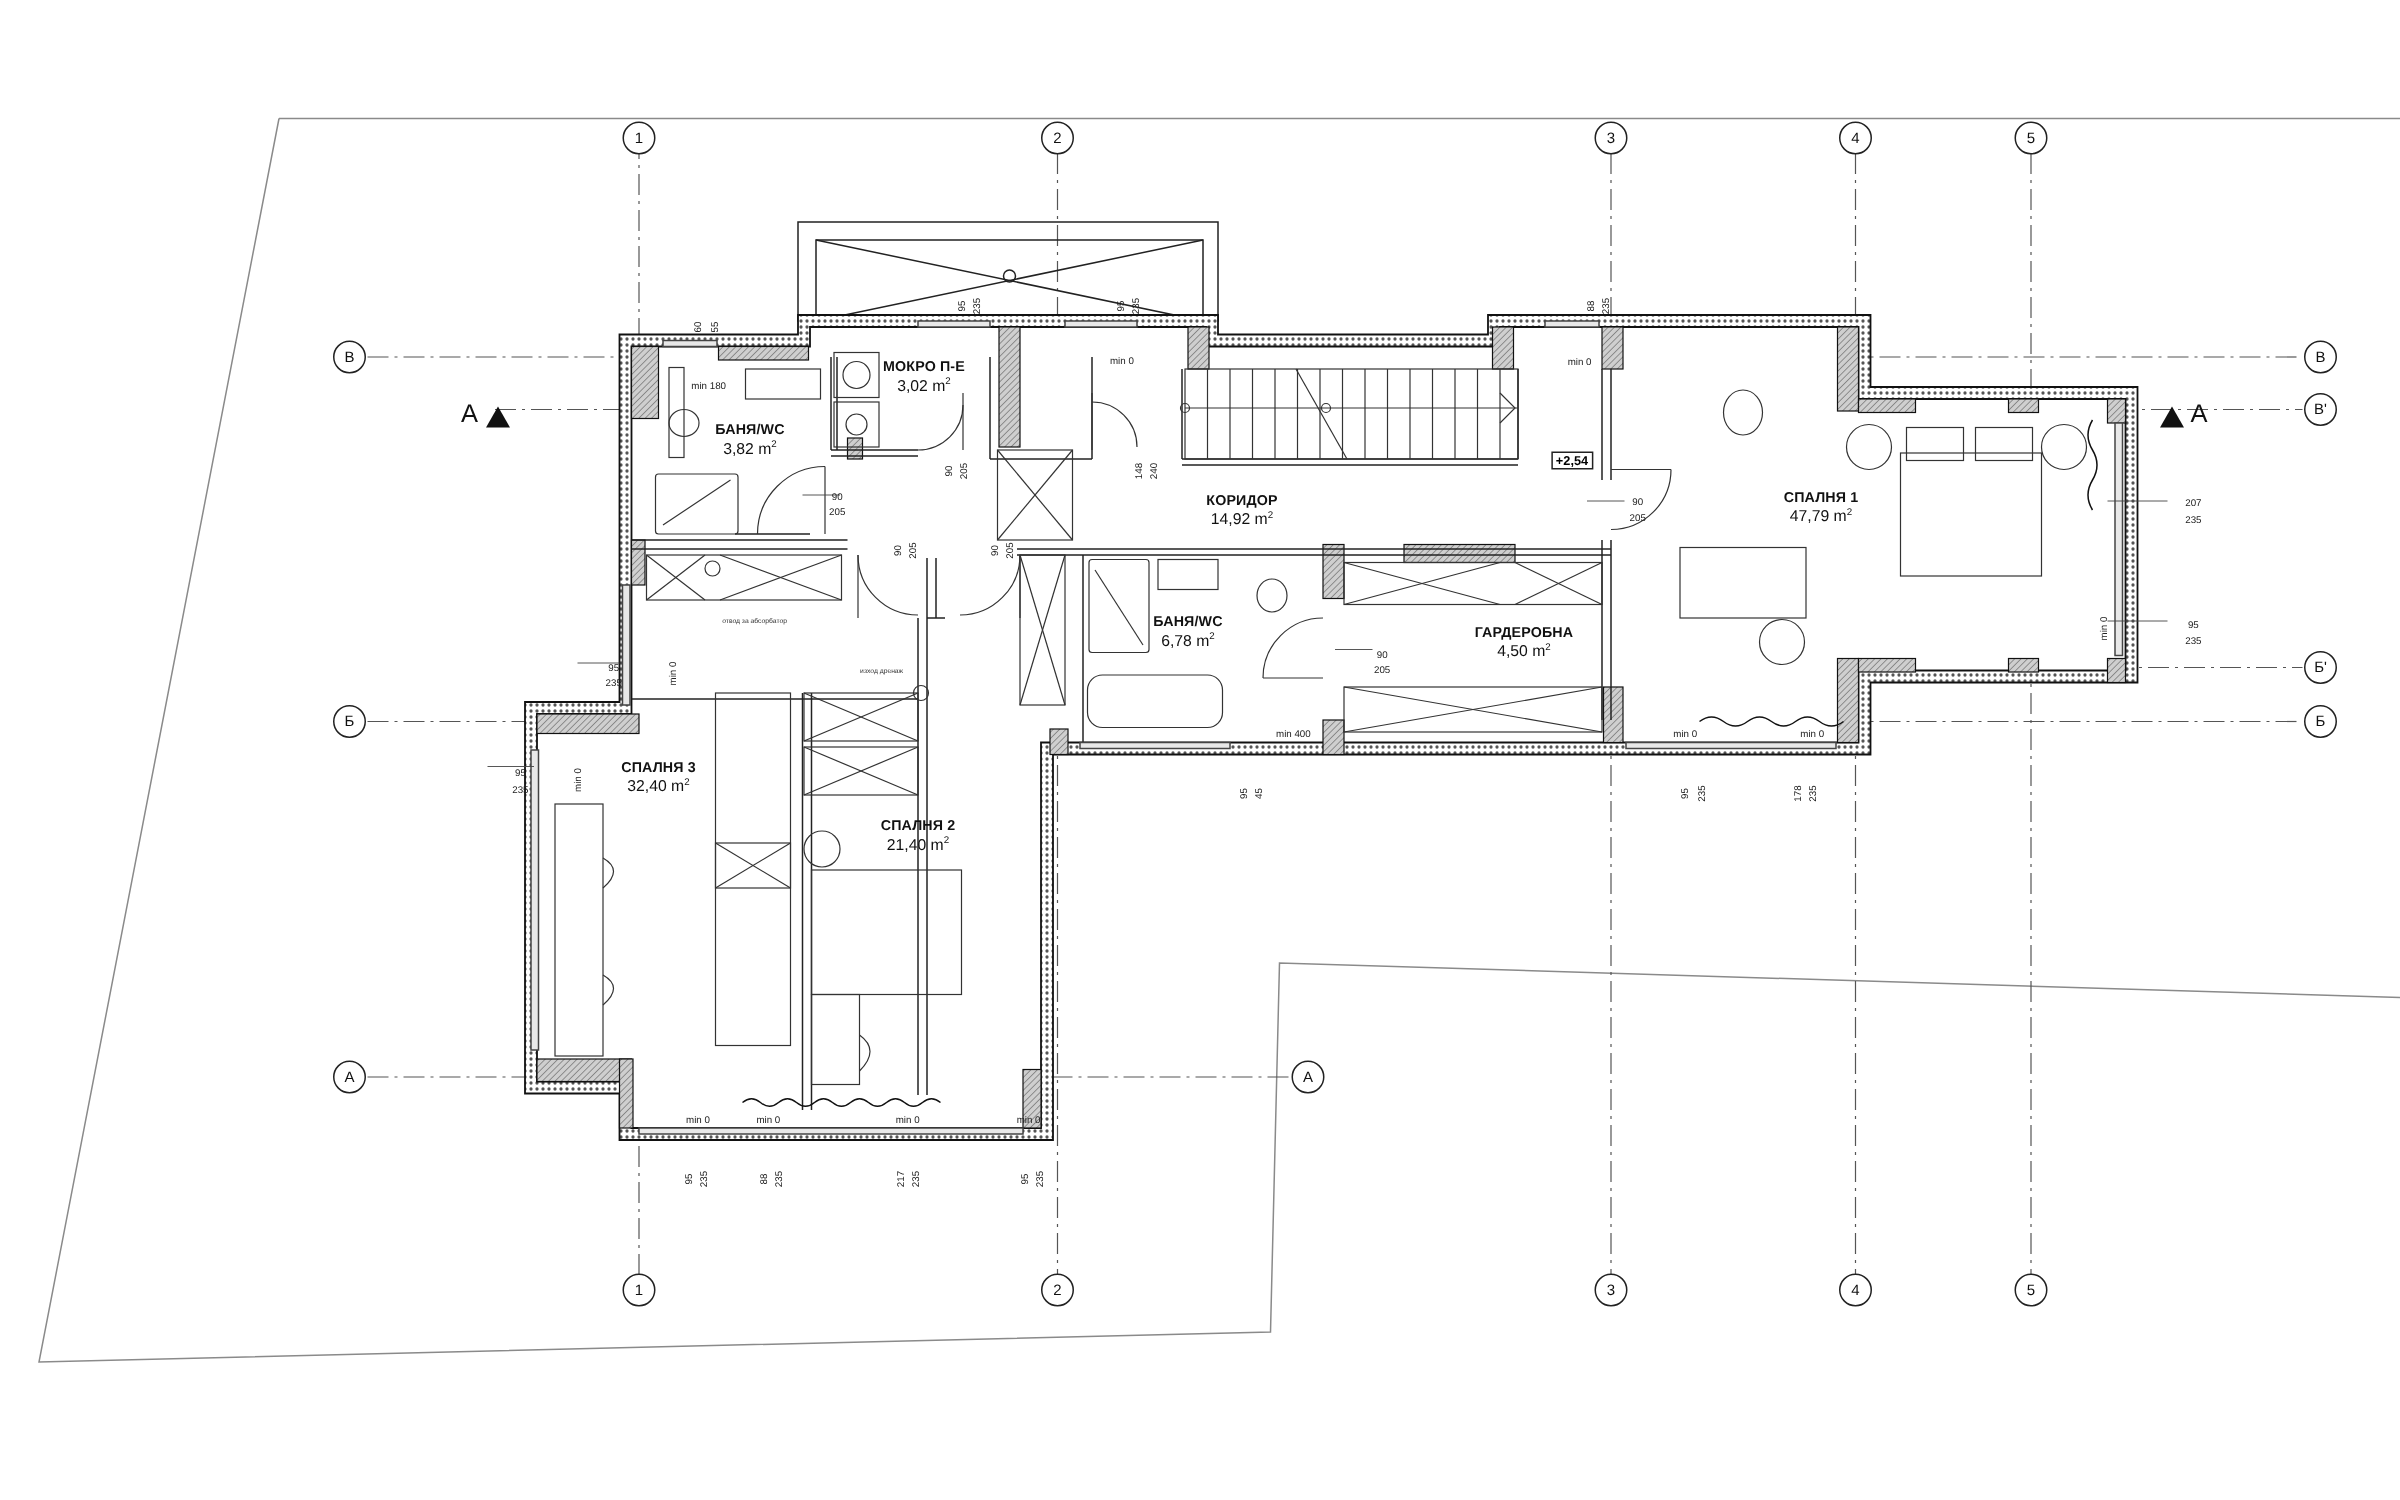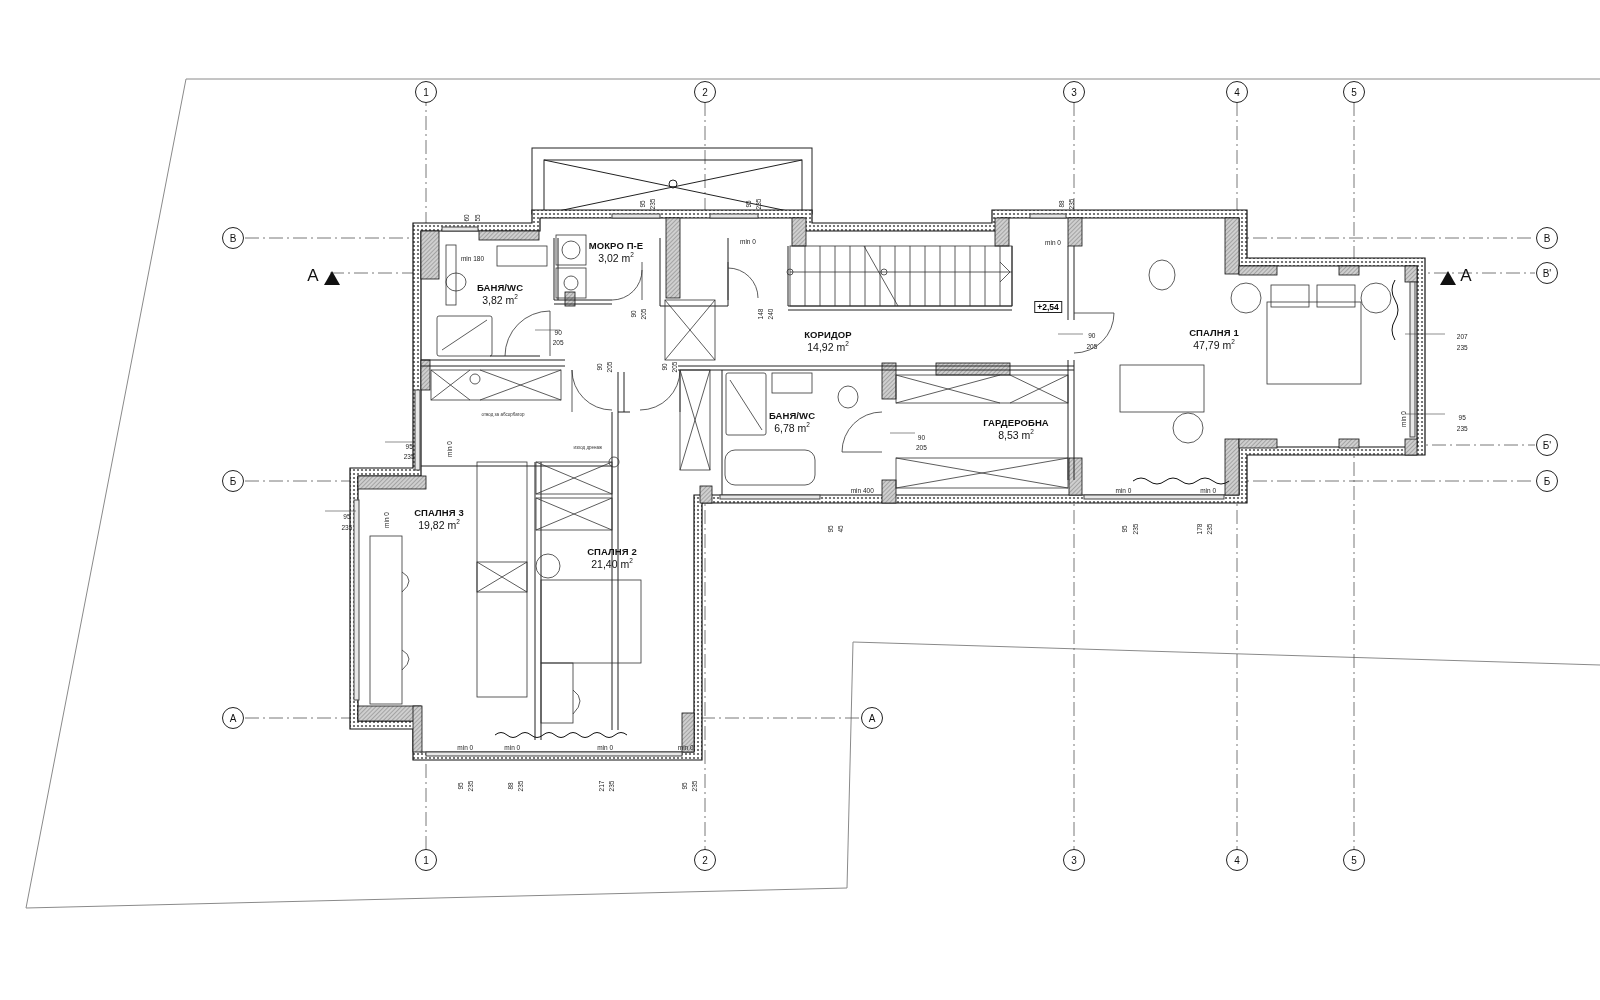--- a/index.html
+++ b/index.html
@@ -307,25 +307,25 @@
 <div class="lbl" style="left:1214px;top:339px">
   <div class="room-name">СПАЛНЯ 1</div>
   <div class="room-area"><span>47,79 m</span><sup>2</sup></div>
 </div>
 <div class="lbl" style="left:792px;top:422px">
   <div class="room-name">БАНЯ/WC</div>
   <div class="room-area"><span>6,78 m</span><sup>2</sup></div>
 </div>
 <div class="lbl" style="left:1016px;top:429px">
   <div class="room-name">ГАРДЕРОБНА</div>
-  <div class="room-area"><span>8,53 m</span><sup>2</sup></div>
+  <div class="room-area"><span>4,50 m</span><sup>2</sup></div>
 </div>
 <div class="lbl" style="left:439px;top:519px">
   <div class="room-name">СПАЛНЯ 3</div>
-  <div class="room-area"><span>19,82 m</span><sup>2</sup></div>
+  <div class="room-area"><span>32,40 m</span><sup>2</sup></div>
 </div>
 <div class="lbl" style="left:612px;top:558px">
   <div class="room-name">СПАЛНЯ 2</div>
   <div class="room-area"><span>21,40 m</span><sup>2</sup></div>
 </div>
 
 <div id="dims">
     <div class="dim" style="left: 558.163px; top: 331.633px;">90</div>
     <div class="dim" style="left: 558.163px; top: 341.837px;">205</div>
     <div class="dimv" style="left: 632.653px; top: 314.286px;">90</div>

